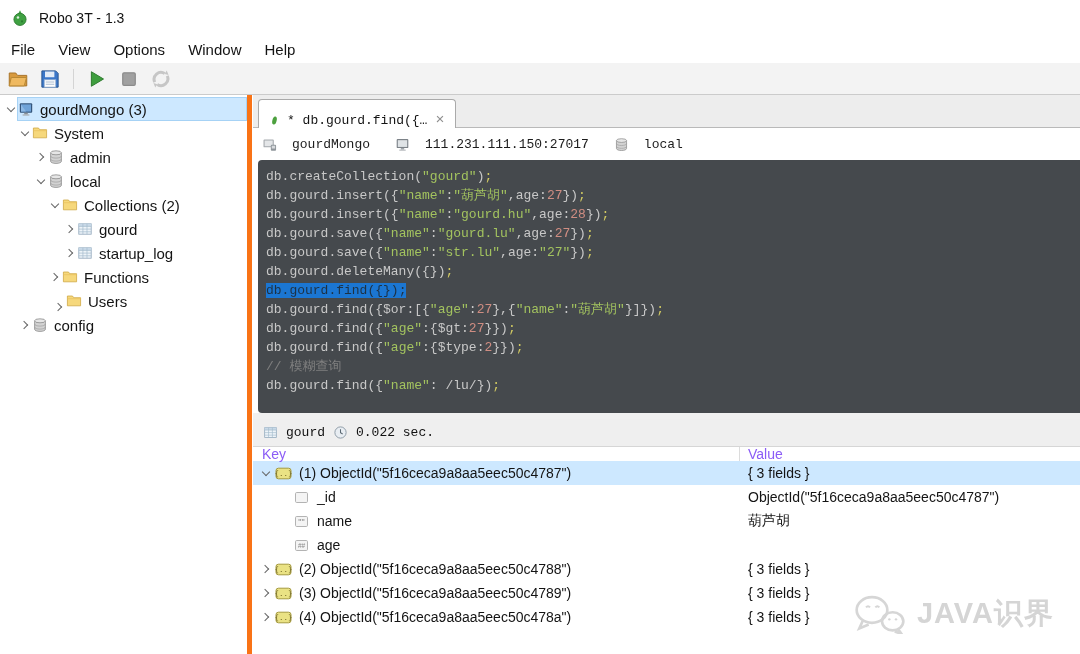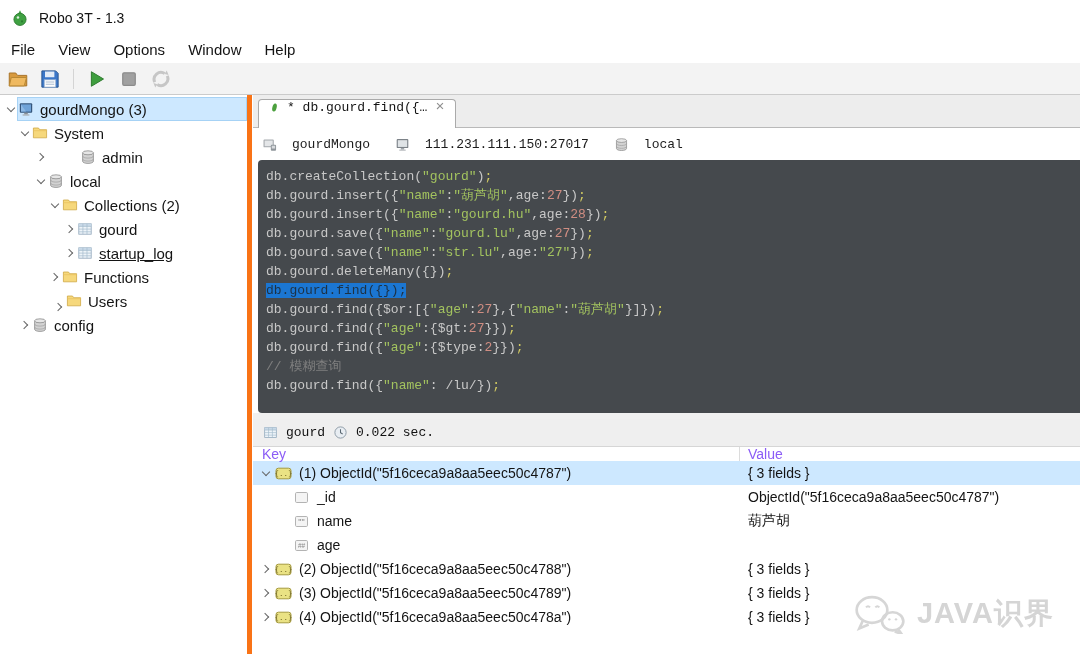--- a/index.html
+++ b/index.html
@@ -24,21 +24,21 @@
   .tree-core{display:flex;align-items:center;flex:1;height:100%;padding-left:1px;min-width:0}
   .tree-row.selected .tree-core{background:#cde8ff;box-shadow:inset 0 0 0 1px #a6d2f5}
   .tree-label{margin-left:6px;white-space:nowrap}
   .chv{width:13px;height:13px;position:relative;flex:none}
   .chv::before{content:"";position:absolute;left:3px;top:3.5px;width:5px;height:5px;border-right:1.6px solid #666;border-bottom:1.6px solid #666;transform:rotate(-45deg)}
   .chv.down::before{transform:rotate(45deg);top:2.5px;left:3.5px}
 
   
   .main{position:absolute;left:253px;top:95px;right:0;bottom:0;display:flex;flex-direction:column;background:#fff}
   .tabbar{height:33px;background:#ededed;border-bottom:1px solid #b9b9b9;display:flex;align-items:flex-end;padding-left:5px;flex:none}
-  .tab{height:29px;background:#fff;border:1px solid #aaa;border-bottom:none;border-radius:4px 4px 0 0;display:flex;align-items:flex-start;gap:7px;padding:0 10px;margin-bottom:-1px;font-family:"Liberation Mono",monospace;font-size:13px}
+  .tab{height:29px;background:#fff;border:1px solid #aaa;border-bottom:none;border-radius:4px 4px 0 0;display:flex;align-items:flex-end;gap:7px;padding:0 10px;margin-bottom:-1px;font-family:"Liberation Mono",monospace;font-size:13px}
   .tab .ic{width:11px;height:15px}
   .tab-close{color:#8f8f8f;font-size:15px;line-height:1;padding:0 1px}
   .breadcrumb{height:32px;background:#fff;display:flex;align-items:center;gap:25px;padding-left:9px;font-family:"Liberation Mono",monospace;font-size:13px;color:#1c1c1c;flex:none}
   .crumb{display:flex;align-items:center;gap:15px}
   .crumb .ic{width:15px;height:15px}
 
   
   .editor{margin-left:5px;height:253px;background:#45494d;border-radius:4px 0 0 4px;padding:7px 8px;font-family:"Liberation Mono",monospace;font-size:13px;line-height:19px;color:#c8c8c8;overflow:hidden;flex:none}
   .codeline{white-space:pre}
   .tk-s{color:#a3c35f}
@@ -160,21 +160,21 @@
       <span class="tree-core">
         <span class="ic">
           <svg viewBox="0 0 16 16">
             <path d="M1.4 3h5.1l1.2 1.7h6.9v8.1H1.4z" fill="#f6d87c" stroke="#cfa845" stroke-width=".8"></path>
             <path d="M1.4 5.7h13.2" stroke="#e9c35f" stroke-width=".8"></path>
           </svg>
         </span>
         <span class="tree-label">System</span>
       </span>
     </div>
-    <div class="tree-row" style="padding-left: 34px; gap: 32px;">
+    <div class="tree-row" style="padding-left: 34px;">
       <span class="chv"></span>
       <span class="tree-core">
         <span class="ic">
           <svg viewBox="0 0 16 16">
             <path d="M2.6 3.8v8.4c0 1.3 2.4 2.2 5.4 2.2s5.4-.9 5.4-2.2V3.8" fill="#d2d2d2" stroke="#8d8d8d" stroke-width=".8"></path>
             <ellipse cx="8" cy="3.8" rx="5.4" ry="2" fill="#e6e6e6" stroke="#8d8d8d" stroke-width=".8"></ellipse>
             <path d="M2.6 7c0 1.2 2.4 2.1 5.4 2.1S13.4 8.2 13.4 7M2.6 10c0 1.2 2.4 2.1 5.4 2.1s5.4-.9 5.4-2.1" fill="none" stroke="#9d9d9d" stroke-width=".7"></path>
           </svg>
         </span>
         <span class="tree-label">admin</span>
@@ -211,21 +211,21 @@
         <span class="ic">
           <svg viewBox="0 0 16 16">
             <rect x="1.8" y="2.8" width="12.4" height="10.4" fill="#eef4f9" stroke="#8fa6ba" stroke-width=".8"></rect>
             <rect x="1.8" y="2.8" width="12.4" height="2.6" fill="#c8d9e8"></rect>
             <path d="M1.8 5.4h12.4M1.8 8.1h12.4M1.8 10.8h12.4M5.9 2.8v10.4M10 2.8v10.4" stroke="#a5bccd" stroke-width=".7" fill="none"></path>
           </svg>
         </span>
         <span class="tree-label">gourd</span>
       </span>
     </div>
-    <div class="tree-row" style="padding-left: 63px; text-decoration: underline;">
+    <div class="tree-row" style="padding-left: 63px;">
       <span class="chv"></span>
       <span class="tree-core">
         <span class="ic">
           <svg viewBox="0 0 16 16">
             <rect x="1.8" y="2.8" width="12.4" height="10.4" fill="#eef4f9" stroke="#8fa6ba" stroke-width=".8"></rect>
             <rect x="1.8" y="2.8" width="12.4" height="2.6" fill="#c8d9e8"></rect>
             <path d="M1.8 5.4h12.4M1.8 8.1h12.4M1.8 10.8h12.4M5.9 2.8v10.4M10 2.8v10.4" stroke="#a5bccd" stroke-width=".7" fill="none"></path>
           </svg>
         </span>
         <span class="tree-label">startup_log</span>

